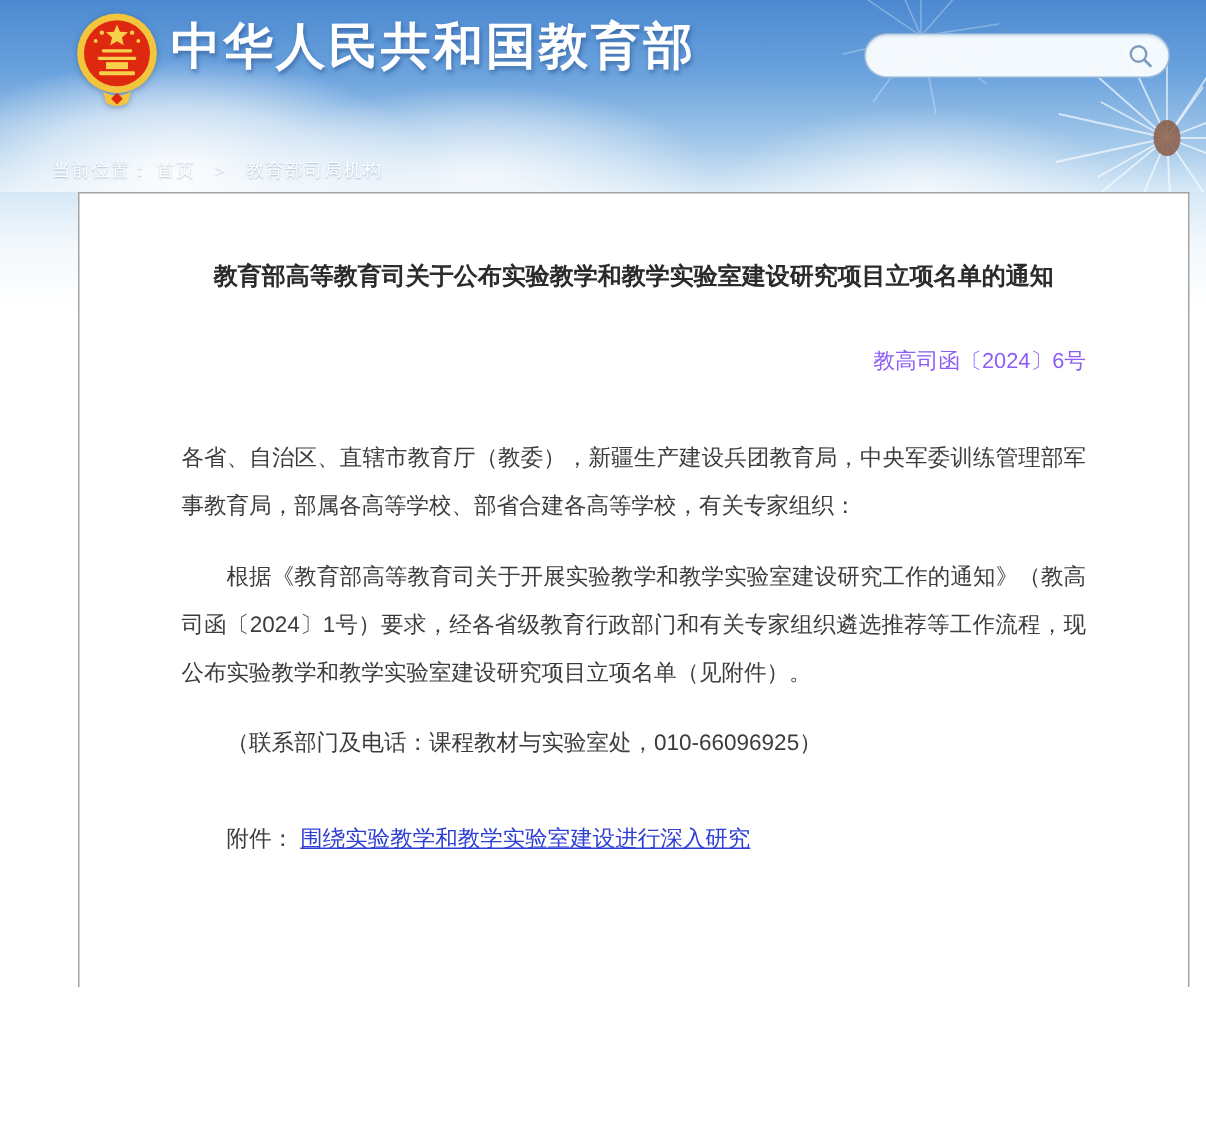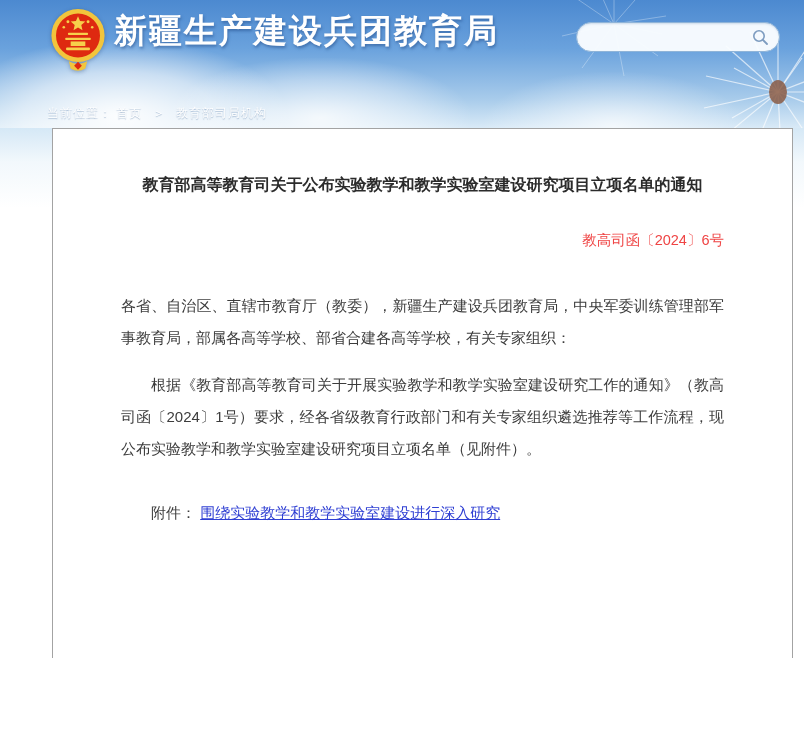--- a/index.html
+++ b/index.html
@@ -55,21 +55,21 @@
     box-shadow: inset 0 1px 2px rgba(90,130,180,.25);
   }
   .search-input {
     flex: 1; border: none; outline: none; background: transparent;
     font-size: 13px; color: #333; height: 24px; min-width: 0;
     font-family: "Liberation Sans", sans-serif;
   }
   .search-btn { border: none; background: transparent; padding: 2px; cursor: pointer; display: flex; }
 
   .breadcrumb {
-    position: absolute; left: 47px; top: 105px;
+    position: absolute; left: 35px; top: 105px;
     color: #ffffff; font-size: 12px; letter-spacing: 1px;
     text-shadow: 0 1px 1px rgba(60,100,150,.4);
   }
   .breadcrumb a { color: #ffffff; text-decoration: none; cursor: pointer; }
   .breadcrumb .sep { margin: 0 6px; }
 
   
   .content {
     position: relative; height: 625px;
     background: linear-gradient(180deg, #d5e8f6 0%, #f2f8fc 34px, #ffffff 80px);
@@ -77,21 +77,21 @@
   .panel {
     position: absolute; left: 52px; top: 0; width: 741px; height: 530px;
     background: #ffffff;
     border: 1px solid #a3a3a3; border-bottom: none;
     padding: 0 68px; overflow: hidden;
   }
   .notice-title {
     margin: 44px 0 0 0; text-align: center;
     font-size: 16px; font-weight: bold; color: #2b2b2b; line-height: 24px;
   }
-  .doc-number { margin-top: 34px; text-align: right; font-size: 14.5px; color: #ef4444; }
+  .doc-number { margin-top: 34px; text-align: right; font-size: 14.5px; color: #8b5cf6; }
   .para {
     margin: 0 0 15px 0; font-size: 15px; color: #3c3c3c;
     line-height: 32px; text-align: justify; text-indent: 2em;
   }
   .para.first { margin-top: 40px; }
   .para.no-indent { text-indent: 0; }
   .para.attachment { margin-top: 32px; }
   .attachment-link { color: #2f3fd3; text-decoration: underline; cursor: pointer; }
 </style>
 </head>
@@ -151,21 +151,21 @@
         <circle cx="14.5" cy="21" r="1.4" fill="#f7d04b"></circle>
         <circle cx="45.5" cy="21" r="1.4" fill="#f7d04b"></circle>
         <rect x="19" y="27" width="22" height="2.4" rx="1" fill="#f7d04b"></rect>
         <rect x="16" y="32.5" width="28" height="2.4" rx="1" fill="#f7d04b"></rect>
         <rect x="22" y="36.5" width="16" height="5" fill="#f7d04b"></rect>
         <rect x="17" y="43" width="26" height="3" rx="1" fill="#f7d04b"></rect>
         <path d="M 20 58 Q 30 64 40 58 L 38 66 Q 30 71 22 66 Z" fill="#f2c53c"></path>
         <rect x="27" y="60" width="6" height="6" transform="rotate(45 30 63)" fill="#de2910"></rect>
       </svg>
       <span class="brand-text">
-        <span class="site-title" style="display:block">新疆生产建设兵团教育局</span>
+        <span class="site-title" style="display:block">中华人民共和国教育部</span>
       </span>
     </a>
 
     <div class="search">
       <input class="search-input" type="text" placeholder="" style="">
       <button class="search-btn">
         <svg width="18" height="18" viewBox="0 0 18 18">
           <circle cx="8" cy="8" r="5.2" fill="none" stroke="#7d9cc0" stroke-width="1.6"></circle>
           <line x1="12" y1="12" x2="16" y2="16" stroke="#7d9cc0" stroke-width="1.8" stroke-linecap="round"></line>
         </svg>
@@ -180,20 +180,21 @@
     </div>
   </header>
 
   <main class="content">
     <article class="panel">
       <h1 class="notice-title">教育部高等教育司关于公布实验教学和教学实验室建设研究项目立项名单的通知</h1>
       <div class="doc-number">教高司函〔2024〕6号</div>
 
       <p class="para no-indent first">各省、自治区、直辖市教育厅（教委），新疆生产建设兵团教育局，中央军委训练管理部军事教育局，部属各高等学校、部省合建各高等学校，有关专家组织：</p>
       <p class="para">根据《教育部高等教育司关于开展实验教学和教学实验室建设研究工作的通知》（教高司函〔2024〕1号）要求，经各省级教育行政部门和有关专家组织遴选推荐等工作流程，现公布实验教学和教学实验室建设研究项目立项名单（见附件）。</p>
+      <p class="para">（联系部门及电话：课程教材与实验室处，010-66096925）</p>
 
       <p class="para attachment">
         <span>附件：</span>
         <a class="attachment-link">围绕实验教学和教学实验室建设进行深入研究</a>
       </p>
 
     </article>
   </main>
 
 </div>

